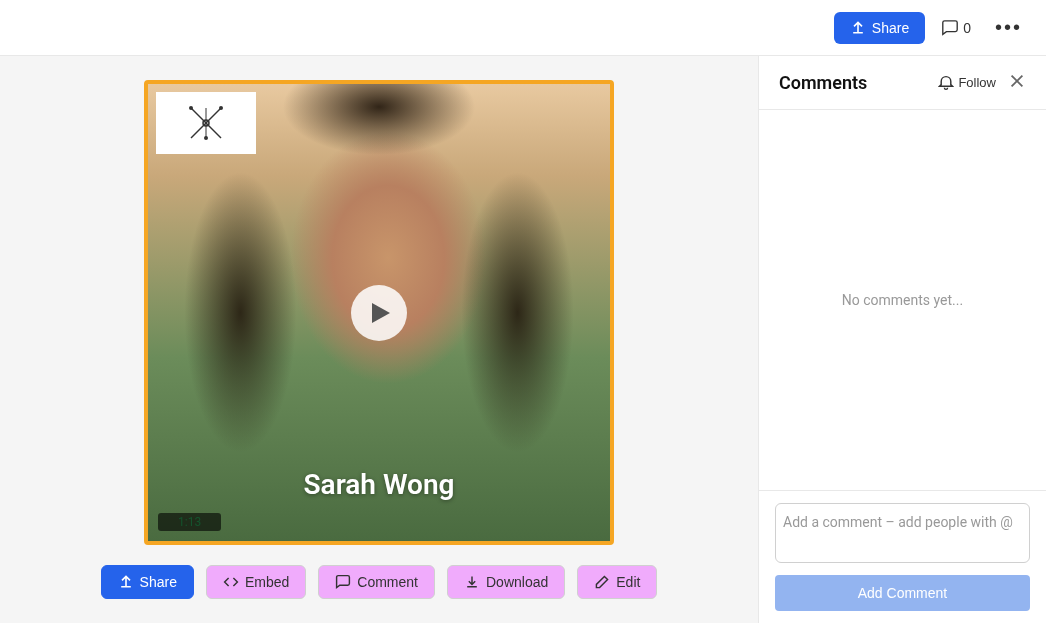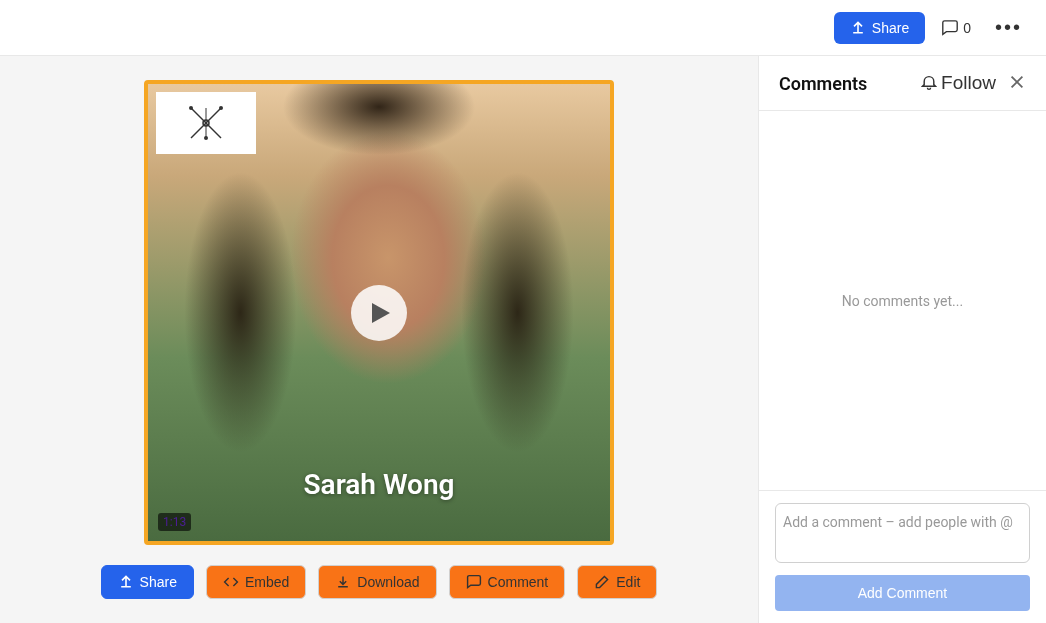--- a/index.html
+++ b/index.html
@@ -203,23 +203,23 @@
       border-color: transparent transparent transparent #555;
       margin-left: 4px;
     }
 
     
     .duration-badge {
       position: absolute;
       bottom: 10px;
       left: 10px;
       background: rgba(0,0,0,0.6);
-      color: #4c1d95;
+      color: #14532d;
       font-size: 12px;
-      padding: 2px 5px;
+      padding: 2px 20px;
       border-radius: 3px;
       z-index: 20;
     }
 
     
     .toolbar {
       display: flex;
       gap: 12px;
       margin-top: 20px;
       align-items: center;
@@ -228,21 +228,21 @@
     .toolbar-btn {
       display: flex;
       align-items: center;
       gap: 6px;
       padding: 8px 16px;
       border-radius: 6px;
       font-size: 14px;
       font-weight: 500;
       cursor: pointer;
       border: 1px solid #d0d0d0;
-      background: #f97316;
+      background: #f0abfc;
       color: #333;
     }
 
     .toolbar-btn.primary {
       background: #2563eb;
       color: #fff;
       border-color: #2563eb;
     }
 
     .toolbar-btn svg {
@@ -281,21 +281,21 @@
       gap: 12px;
     }
 
     .follow-btn {
       display: flex;
       align-items: center;
       gap: 4px;
       background: none;
       border: none;
       cursor: pointer;
-      font-size: 19px;
+      font-size: 13px;
       color: #333;
     }
 
     .close-btn {
       background: none;
       border: none;
       cursor: pointer;
       font-size: 18px;
       color: #666;
       line-height: 1;
@@ -410,30 +410,30 @@
 
       <button class="toolbar-btn">
         <svg viewBox="0 0 20 20" fill="none" stroke="#333" stroke-width="1.8">
           <path d="M7 5l-5 5 5 5M13 5l5 5-5 5"></path>
         </svg>
         <span>Embed</span>
       </button>
 
       <button class="toolbar-btn">
         <svg viewBox="0 0 20 20" fill="none" stroke="#333" stroke-width="1.8">
-          <path d="M10 3v10M6 9l4 4 4-4M4 16h12"></path>
-        </svg>
-        <span>Download</span>
+          <path d="M2 4a2 2 0 012-2h12a2 2 0 012 2v8a2 2 0 01-2 2H6l-4 3V4z"></path>
+        </svg>
+        <span>Comment</span>
       </button>
 
       <button class="toolbar-btn">
         <svg viewBox="0 0 20 20" fill="none" stroke="#333" stroke-width="1.8">
-          <path d="M2 4a2 2 0 012-2h12a2 2 0 012 2v8a2 2 0 01-2 2H6l-4 3V4z"></path>
-        </svg>
-        <span>Comment</span>
+          <path d="M10 3v10M6 9l4 4 4-4M4 16h12"></path>
+        </svg>
+        <span>Download</span>
       </button>
 
       <button class="toolbar-btn">
         <svg viewBox="0 0 20 20" fill="none" stroke="#333" stroke-width="1.8">
           <path d="M13 3l4 4-10 10H3v-4L13 3z"></path>
         </svg>
         <span>Edit</span>
       </button>
     </div>
   </div>

